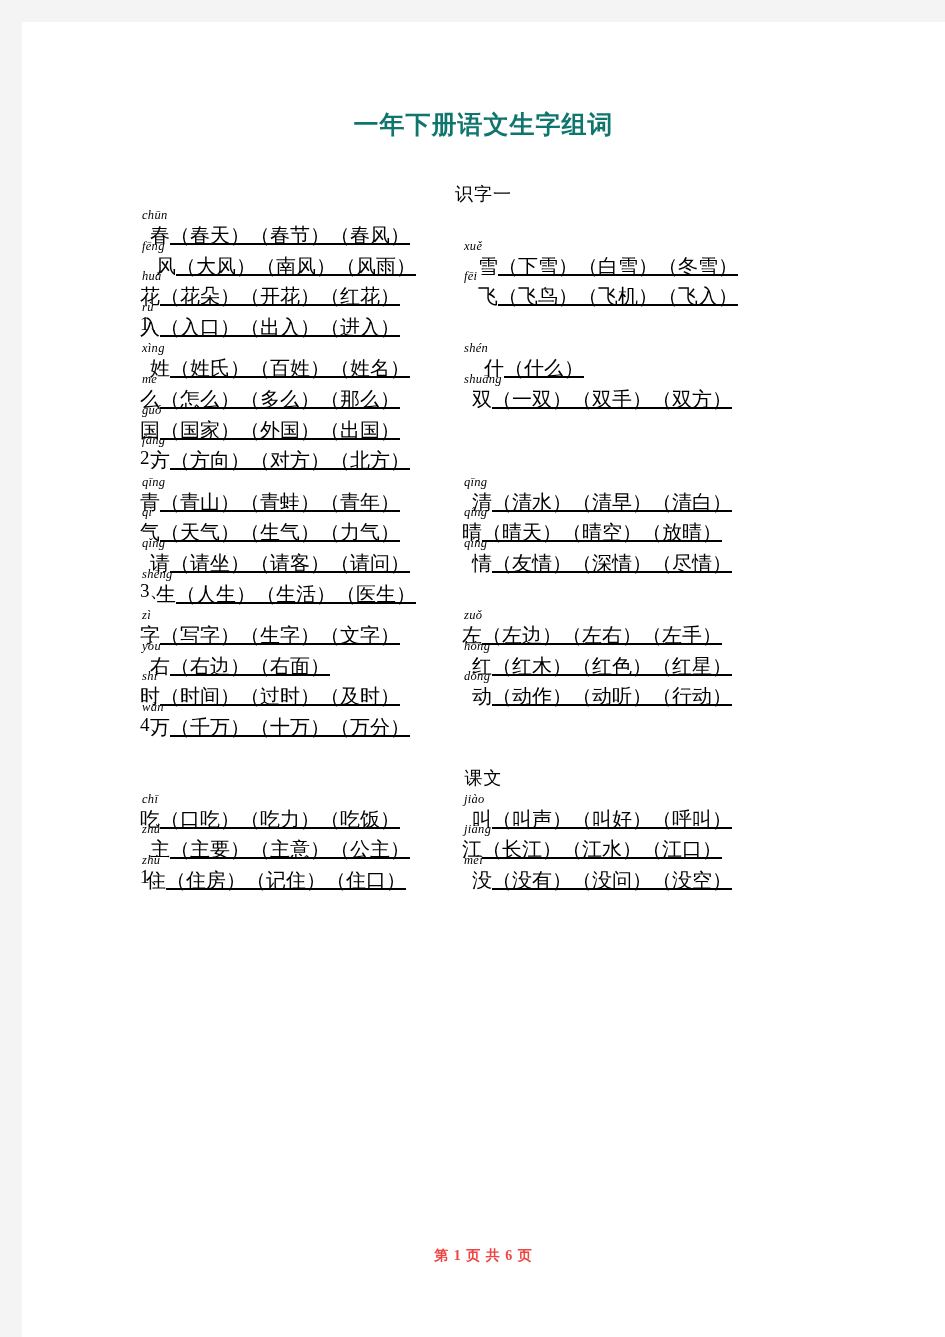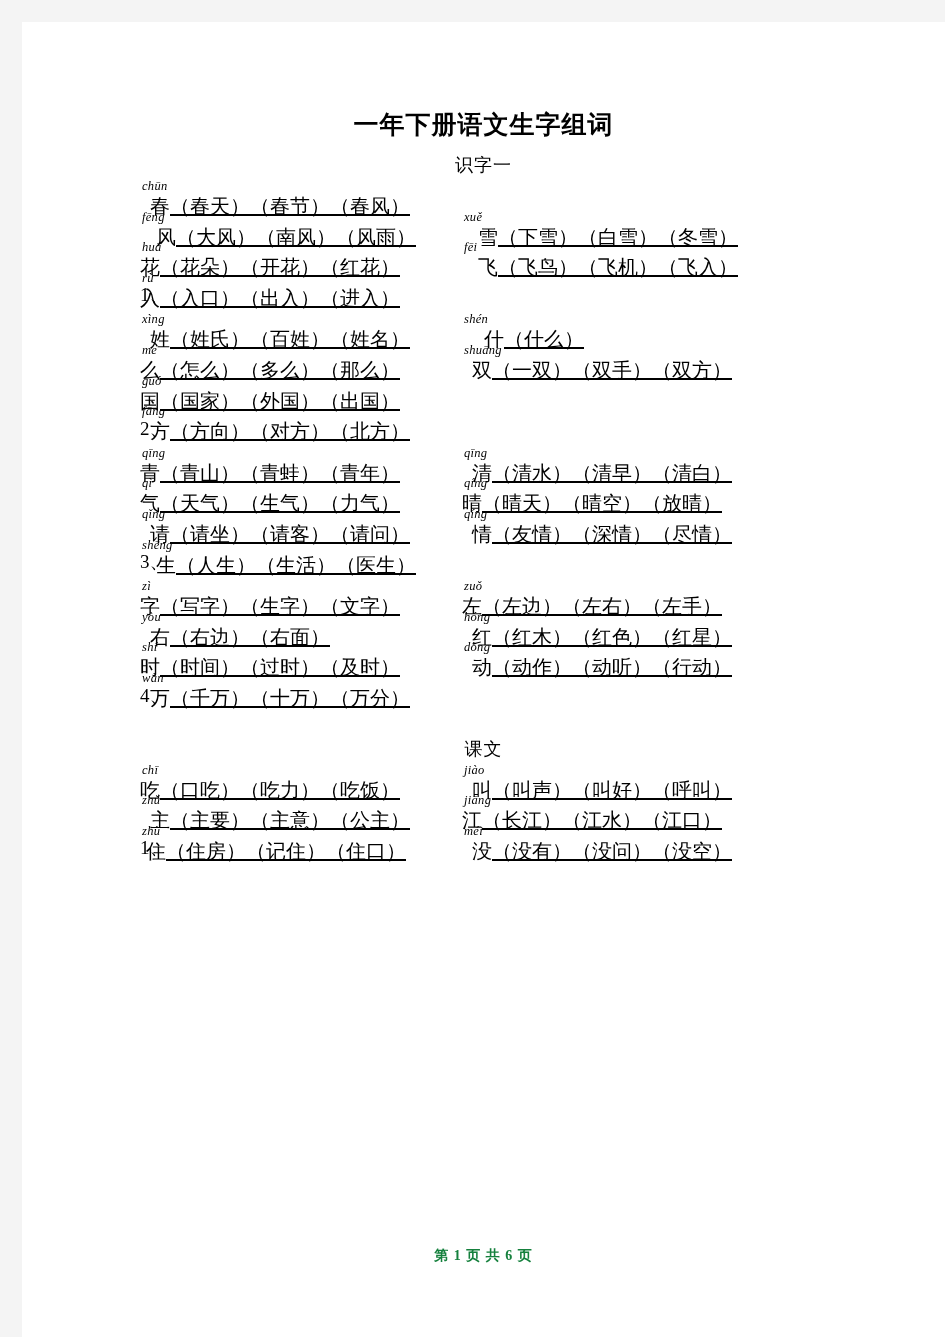--- a/index.html
+++ b/index.html
@@ -19,29 +19,29 @@
     top: 22px;
     width: 923px;
     height: 1315px;
     background: #ffffff;
     box-sizing: border-box;
   }
   .doc-title {
     text-align: center;
     font-size: 25px;
     font-weight: bold;
-    color: #000000;
+    color: #0f766e;
     margin-top: 86px;
     letter-spacing: 1px;
   }
   .section-head {
     text-align: center;
     font-size: 18px;
     color: #000;
-    margin-top: 12px;
+    margin-top: 41px;
     letter-spacing: 1px;
   }
   .section-head.course {
     margin-top: 26px;
   }
   .block {
     margin-top: 18px;
     position: relative;
   }
   .row {
@@ -103,21 +103,21 @@
   .ind-4 { padding-left: 6px; }
 
   .footer {
     position: absolute;
     left: 0;
     right: 0;
     bottom: 72px;
     text-align: center;
     font-size: 14px;
     font-weight: bold;
-    color: #15803d;
+    color: #ef4444;
     letter-spacing: 1px;
   }
 </style>
 </head>
 <body>
 
 <div class="page">
   <div class="doc-title">一年下册语文生字组词</div>
   <div id="content">
       <div class="section-head">识字一</div>

